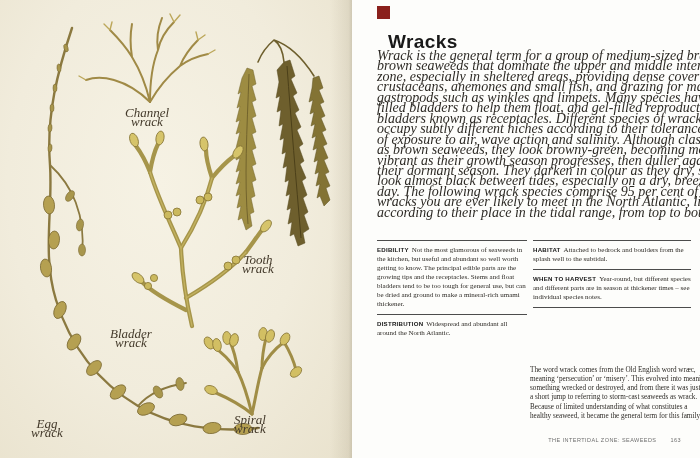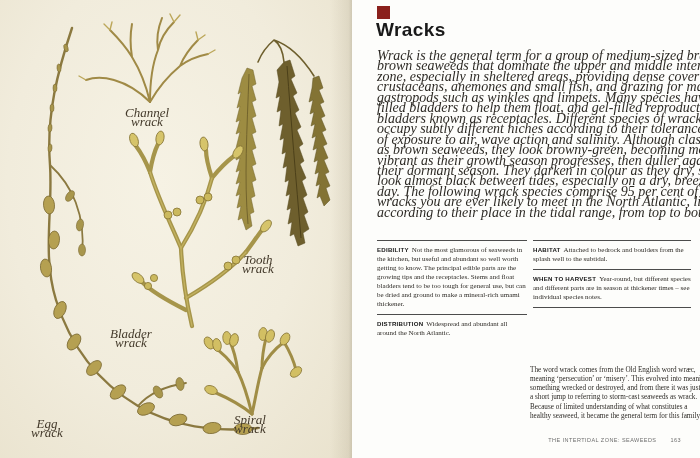--- a/index.html
+++ b/index.html
@@ -164,21 +164,21 @@
     <div class="specimen-label" style="left:22px;top:420px;width:50px;">Egg wrack</div>
     <div class="specimen-label" style="left:222px;top:416px;width:56px;">Spiral wrack</div>
   </div>
 
   <div class="gutter"></div>
 
   <div class="right-page">
 
     <div class="section-marker" style="background-color: rgb(138, 32, 28);"></div>
 
-    <h1 class="title" style="margin:0;">Wracks</h1>
+    <h1 class="title" style="margin:12px;">Wracks</h1>
 
     <div class="intro">Wrack is the general term for a group of medium-sized branched<br>brown seaweeds that dominate the upper and middle intertidal<br>zone, especially in sheltered areas, providing dense cover for<br>crustaceans, anemones and small fish, and grazing for marine<br>gastropods such as winkles and limpets. Many species have air-<br>filled bladders to help them float, and gel-filled reproductive<br>bladders known as receptacles. Different species of wrack<br>occupy subtly different niches according to their tolerance<br>of exposure to air, wave action and salinity. Although classed<br>as brown seaweeds, they look browny-green, becoming more<br>vibrant as their growth season progresses, then duller again in<br>their dormant season. They darken in colour as they dry, so can<br>look almost black between tides, especially on a dry, breezy<br>day. The following wrack species comprise 95 per cent of all the<br>wracks you are ever likely to meet in the North Atlantic, listed<br>according to their place in the tidal range, from top to bottom.</div>
 
     <div class="info-col left">
       <div class="info-sec">
         <span class="info-label">EDIBILITY</span><span>Not the most glamorous of seaweeds in the kitchen, but useful and abundant so well worth getting to know. The principal edible parts are the growing tips and the receptacles. Stems and float bladders tend to be too tough for general use, but can be dried and ground to make a mineral-rich umami thickener.</span>
       </div>
       <div class="info-sec">
         <span class="info-label">DISTRIBUTION</span><span>Widespread and abundant all around the North Atlantic.</span>
       </div>

